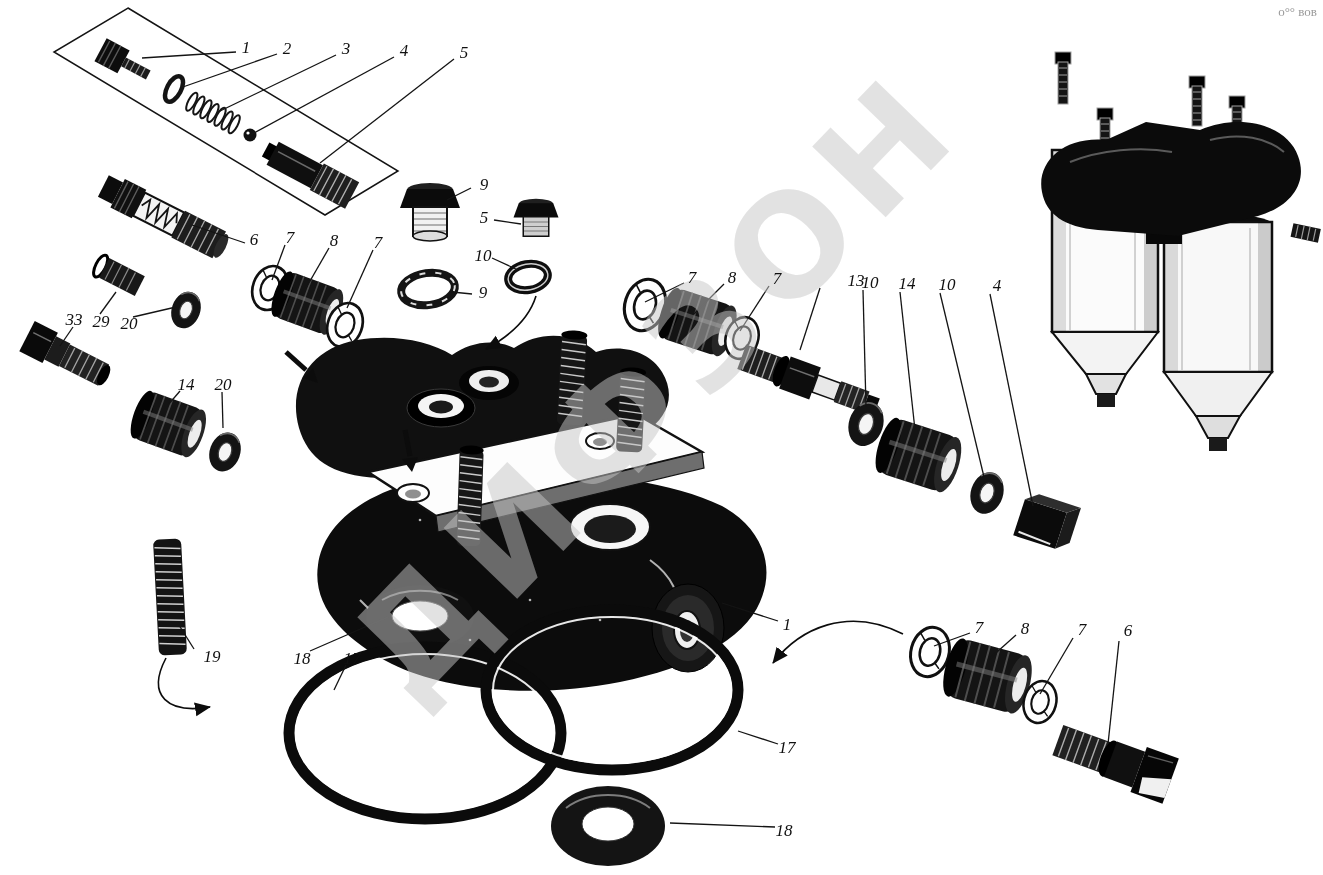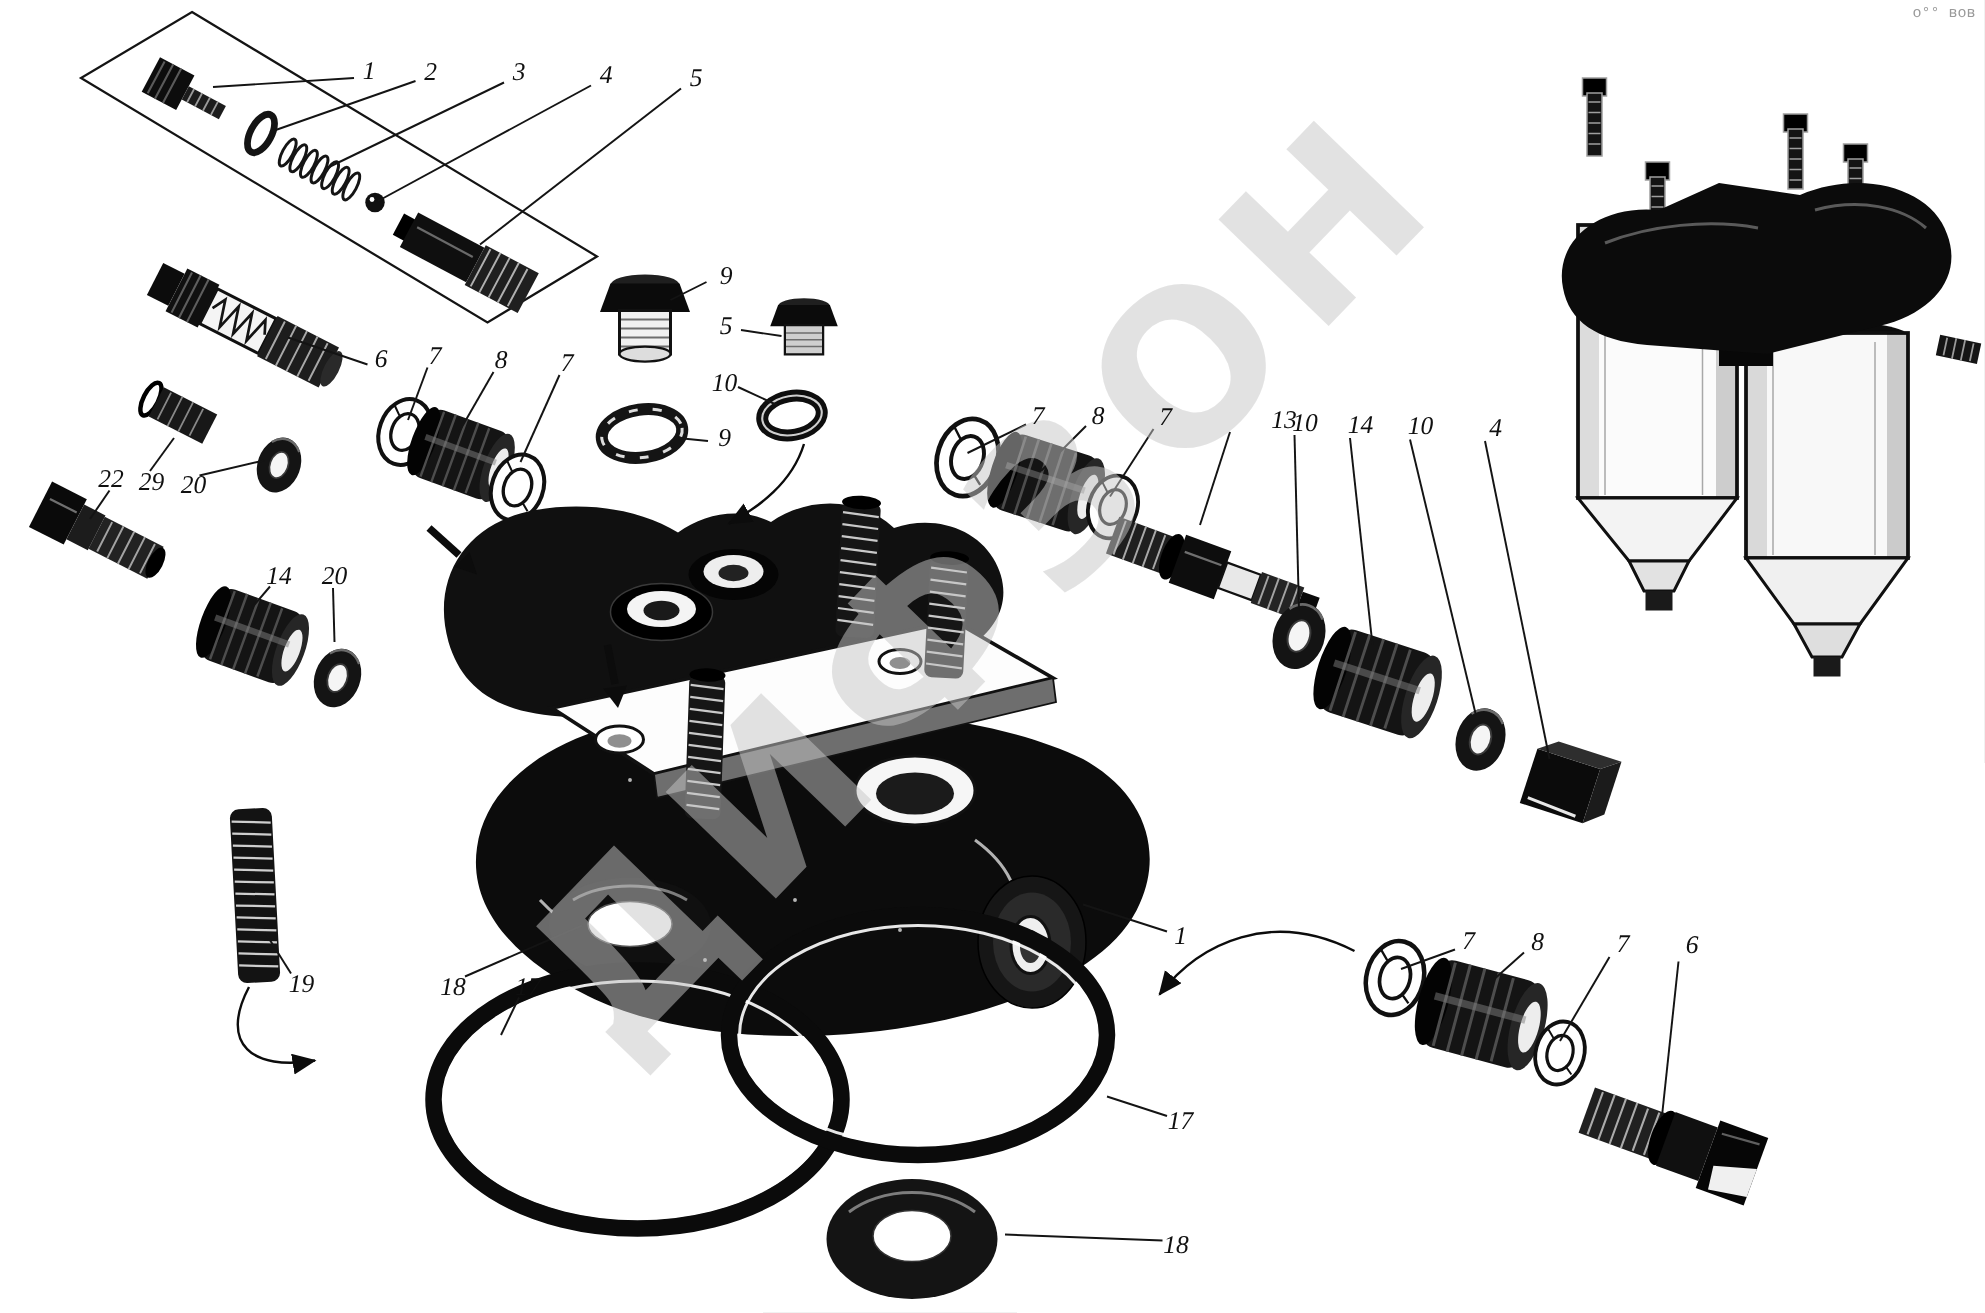--- a/index.html
+++ b/index.html
@@ -1,22 +1,22 @@
 <!DOCTYPE html>
 <html><head>
 <meta charset="utf-8">
 <style>
   html,body{margin:0;padding:0;background:#e8e8e8;}
   .stage{position:relative;width:1323px;height:875px;background:#ffffff;overflow:hidden;
          font-family:"Liberation Serif",serif;}
   svg.art{position:absolute;left:0;top:0;}
   .callout{position:absolute;transform:translate(-50%,-50%);font-style:italic;
            font-size:17px;line-height:1;color:#101010;white-space:nowrap;}
-  .corner{position:absolute;top:4px;right:6px;font-size:10px;color:#9a9a9a;
-          font-family:Liberation Mono, monospace;}
+  .corner{position:absolute;top:4px;right:6px;font-size:13px;color:#9a9a9a;
+          font-family:Liberation Serif, serif;}
 </style>
 </head>
 <body>
 
 <div class="stage">
 
 <svg class="art" width="1323" height="875" viewBox="0 0 1323 875">
   <defs>
     <marker id="ah" markerUnits="userSpaceOnUse" markerWidth="18" markerHeight="16" refX="15" refY="7" orient="auto">
       <path d="M0,0 L16,7 L0,14 Z" fill="#0c0c0c"></path>
@@ -351,26 +351,26 @@
 <span class="callout" style="left:404px;top:50px">4</span>
 <span class="callout" style="left:464px;top:52px">5</span>
 <span class="callout" style="left:484px;top:184px">9</span>
 <span class="callout" style="left:484px;top:217px">5</span>
 <span class="callout" style="left:483px;top:255px">10</span>
 <span class="callout" style="left:483px;top:292px">9</span>
 <span class="callout" style="left:254px;top:239px">6</span>
 <span class="callout" style="left:290px;top:237px">7</span>
 <span class="callout" style="left:334px;top:240px">8</span>
 <span class="callout" style="left:378px;top:242px">7</span>
-<span class="callout" style="left:74px;top:319px">22</span>
+<span class="callout" style="left:74px;top:319px">33</span>
 <span class="callout" style="left:101px;top:321px">29</span>
 <span class="callout" style="left:129px;top:323px">20</span>
 <span class="callout" style="left:186px;top:384px">14</span>
 <span class="callout" style="left:223px;top:384px">20</span>
-<span class="callout" style="left:201px;top:656px">19</span>
+<span class="callout" style="left:212px;top:656px">19</span>
 <span class="callout" style="left:302px;top:658px">18</span>
 <span class="callout" style="left:352px;top:658px">17</span>
 <span class="callout" style="left:692px;top:277px">7</span>
 <span class="callout" style="left:732px;top:277px">8</span>
 <span class="callout" style="left:777px;top:278px">7</span>
 <span class="callout" style="left:856px;top:280px">13</span>
 <span class="callout" style="left:870px;top:282px">10</span>
 <span class="callout" style="left:907px;top:283px">14</span>
 <span class="callout" style="left:947px;top:284px">10</span>
 <span class="callout" style="left:997px;top:285px">4</span>

